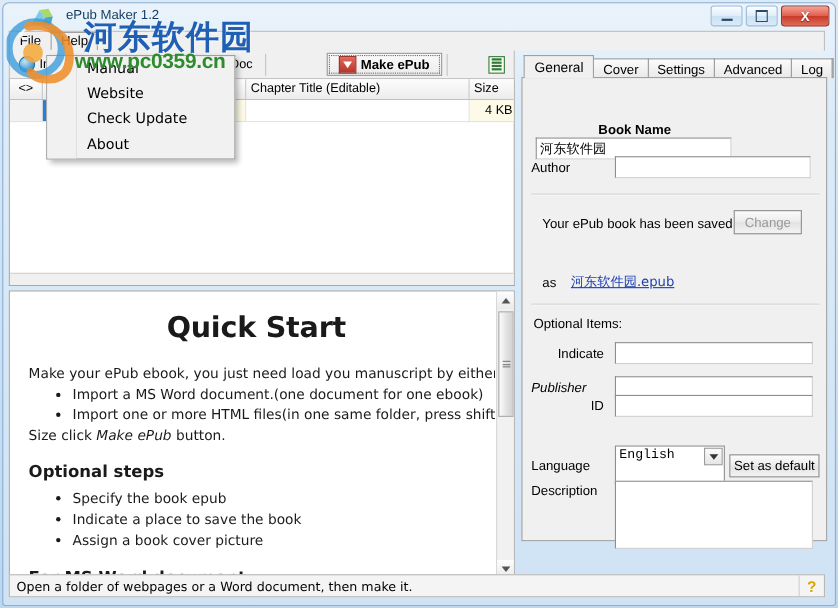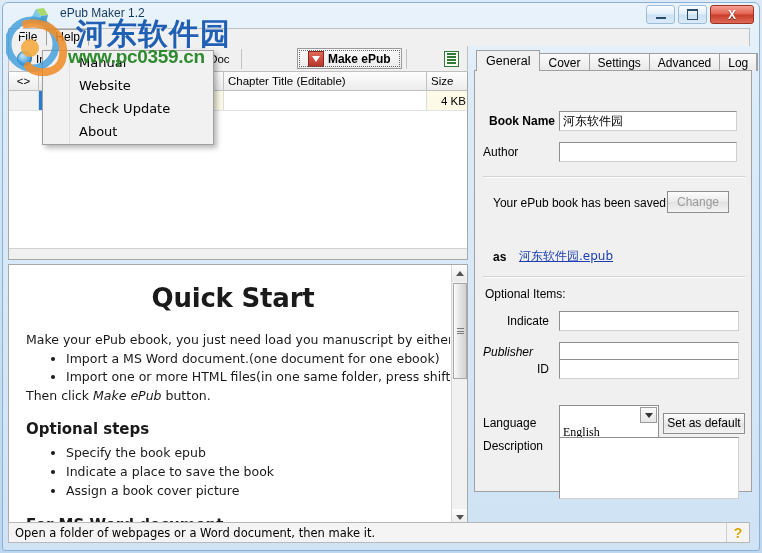--- a/index.html
+++ b/index.html
@@ -440,24 +440,24 @@
     font-size: 12px;
     font-family: "DejaVu Sans", sans-serif;
     white-space: nowrap;
   }
   .combo {
     position: relative;
     border: 1px solid #8e8e8e;
     background: #fff;
     height: 36px;
     box-sizing: border-box;
-    display: flex; align-items: flex-end;
+    display: flex; align-items: flex-start;
     font-size: 12px;
     padding-left: 3px;
-    font-family: Liberation Serif, serif;
+    font-family: Liberation Mono, monospace;
   }
   .combo-arrow {
     position: absolute;
     right: 1px; top: 1px;
     width: 17px; height: 16px;
     background: linear-gradient(180deg, #fafafa 0%, #e6e6e6 100%);
     border: 1px solid #9b9b9b;
     box-sizing: border-box;
     display: flex; align-items: center; justify-content: center;
   }
@@ -641,21 +641,21 @@
     </div>
 
     <div class="preview">
       <div class="preview-body">
         <div class="pv-h1">Quick Start</div>
         <div class="pv-p">Make your ePub ebook, you just need load you manuscript by either f</div>
         <ul class="pv-ul">
           <li>Import a MS Word document.(one document for one ebook)</li>
           <li>Import one or more HTML files(in one same folder, press shift</li>
         </ul>
-        <div class="pv-p"><span>Then click </span><span class="pv-i">Make ePub</span><span> button.</span></div>
+        <div class="pv-p"><span>Size click </span><span class="pv-i">Make ePub</span><span> button.</span></div>
         <div class="pv-h2">Optional steps</div>
         <ul class="pv-ul">
           <li>Specify the book epub</li>
           <li>Indicate a place to save the book</li>
           <li>Assign a book cover picture</li>
         </ul>
         <div class="pv-h2" style="margin-top:16px">For MS Word document</div>
       </div>
 
       <div class="vscroll">
@@ -694,40 +694,40 @@
       <div class="tab active">General</div>
       <div class="tab">Cover</div>
       <div class="tab">Settings</div>
       <div class="tab">Advanced</div>
       <div class="tab">Log</div>
       <div class="tab-pad"></div>
     </div>
 
     <div class="tabpage">
 
-      <div class="field-row" style="left:8px; top:40px;">
+      <div class="field-row" style="left:8px; top:40px;flex-direction:column;">
         <span class="lbl bold" style="width:72px; text-align:right;">Book Name</span>
         <span class="txt" style="width:178px; margin-left:4px;">河东软件园</span>
       </div>
 
       <div class="field-row" style="left:8px; top:71px;">
         <span class="lbl" style="width:72px; text-align:left;">Author</span>
         <span class="txt" style="width:178px; margin-left:4px;"></span>
       </div>
 
       <div class="sep-line" style="top:105px;"></div>
 
       <div class="field-row" style="left:18px; top:125px;">
         <span class="lbl">Your ePub book has been saved</span>
       </div>
       <div class="btn disabled" style="position:absolute; left:192px; top:120px; width:62px; height:22px;">Change</div>
 
 
       <div class="field-row" style="left:18px; top:177px;">
-        <span class="lbl" style="width:26px;font-weight:bold;">as</span>
+        <span class="lbl" style="width:26px;">as</span>
         <span class="link">河东软件园.epub</span>
       </div>
 
       <div class="sep-line" style="top:205px;"></div>
 
       <div class="field-row" style="left:10px; top:216px;">
         <span class="lbl">Optional Items:</span>
       </div>
 
       <div class="field-row" style="left:8px; top:240px;">

